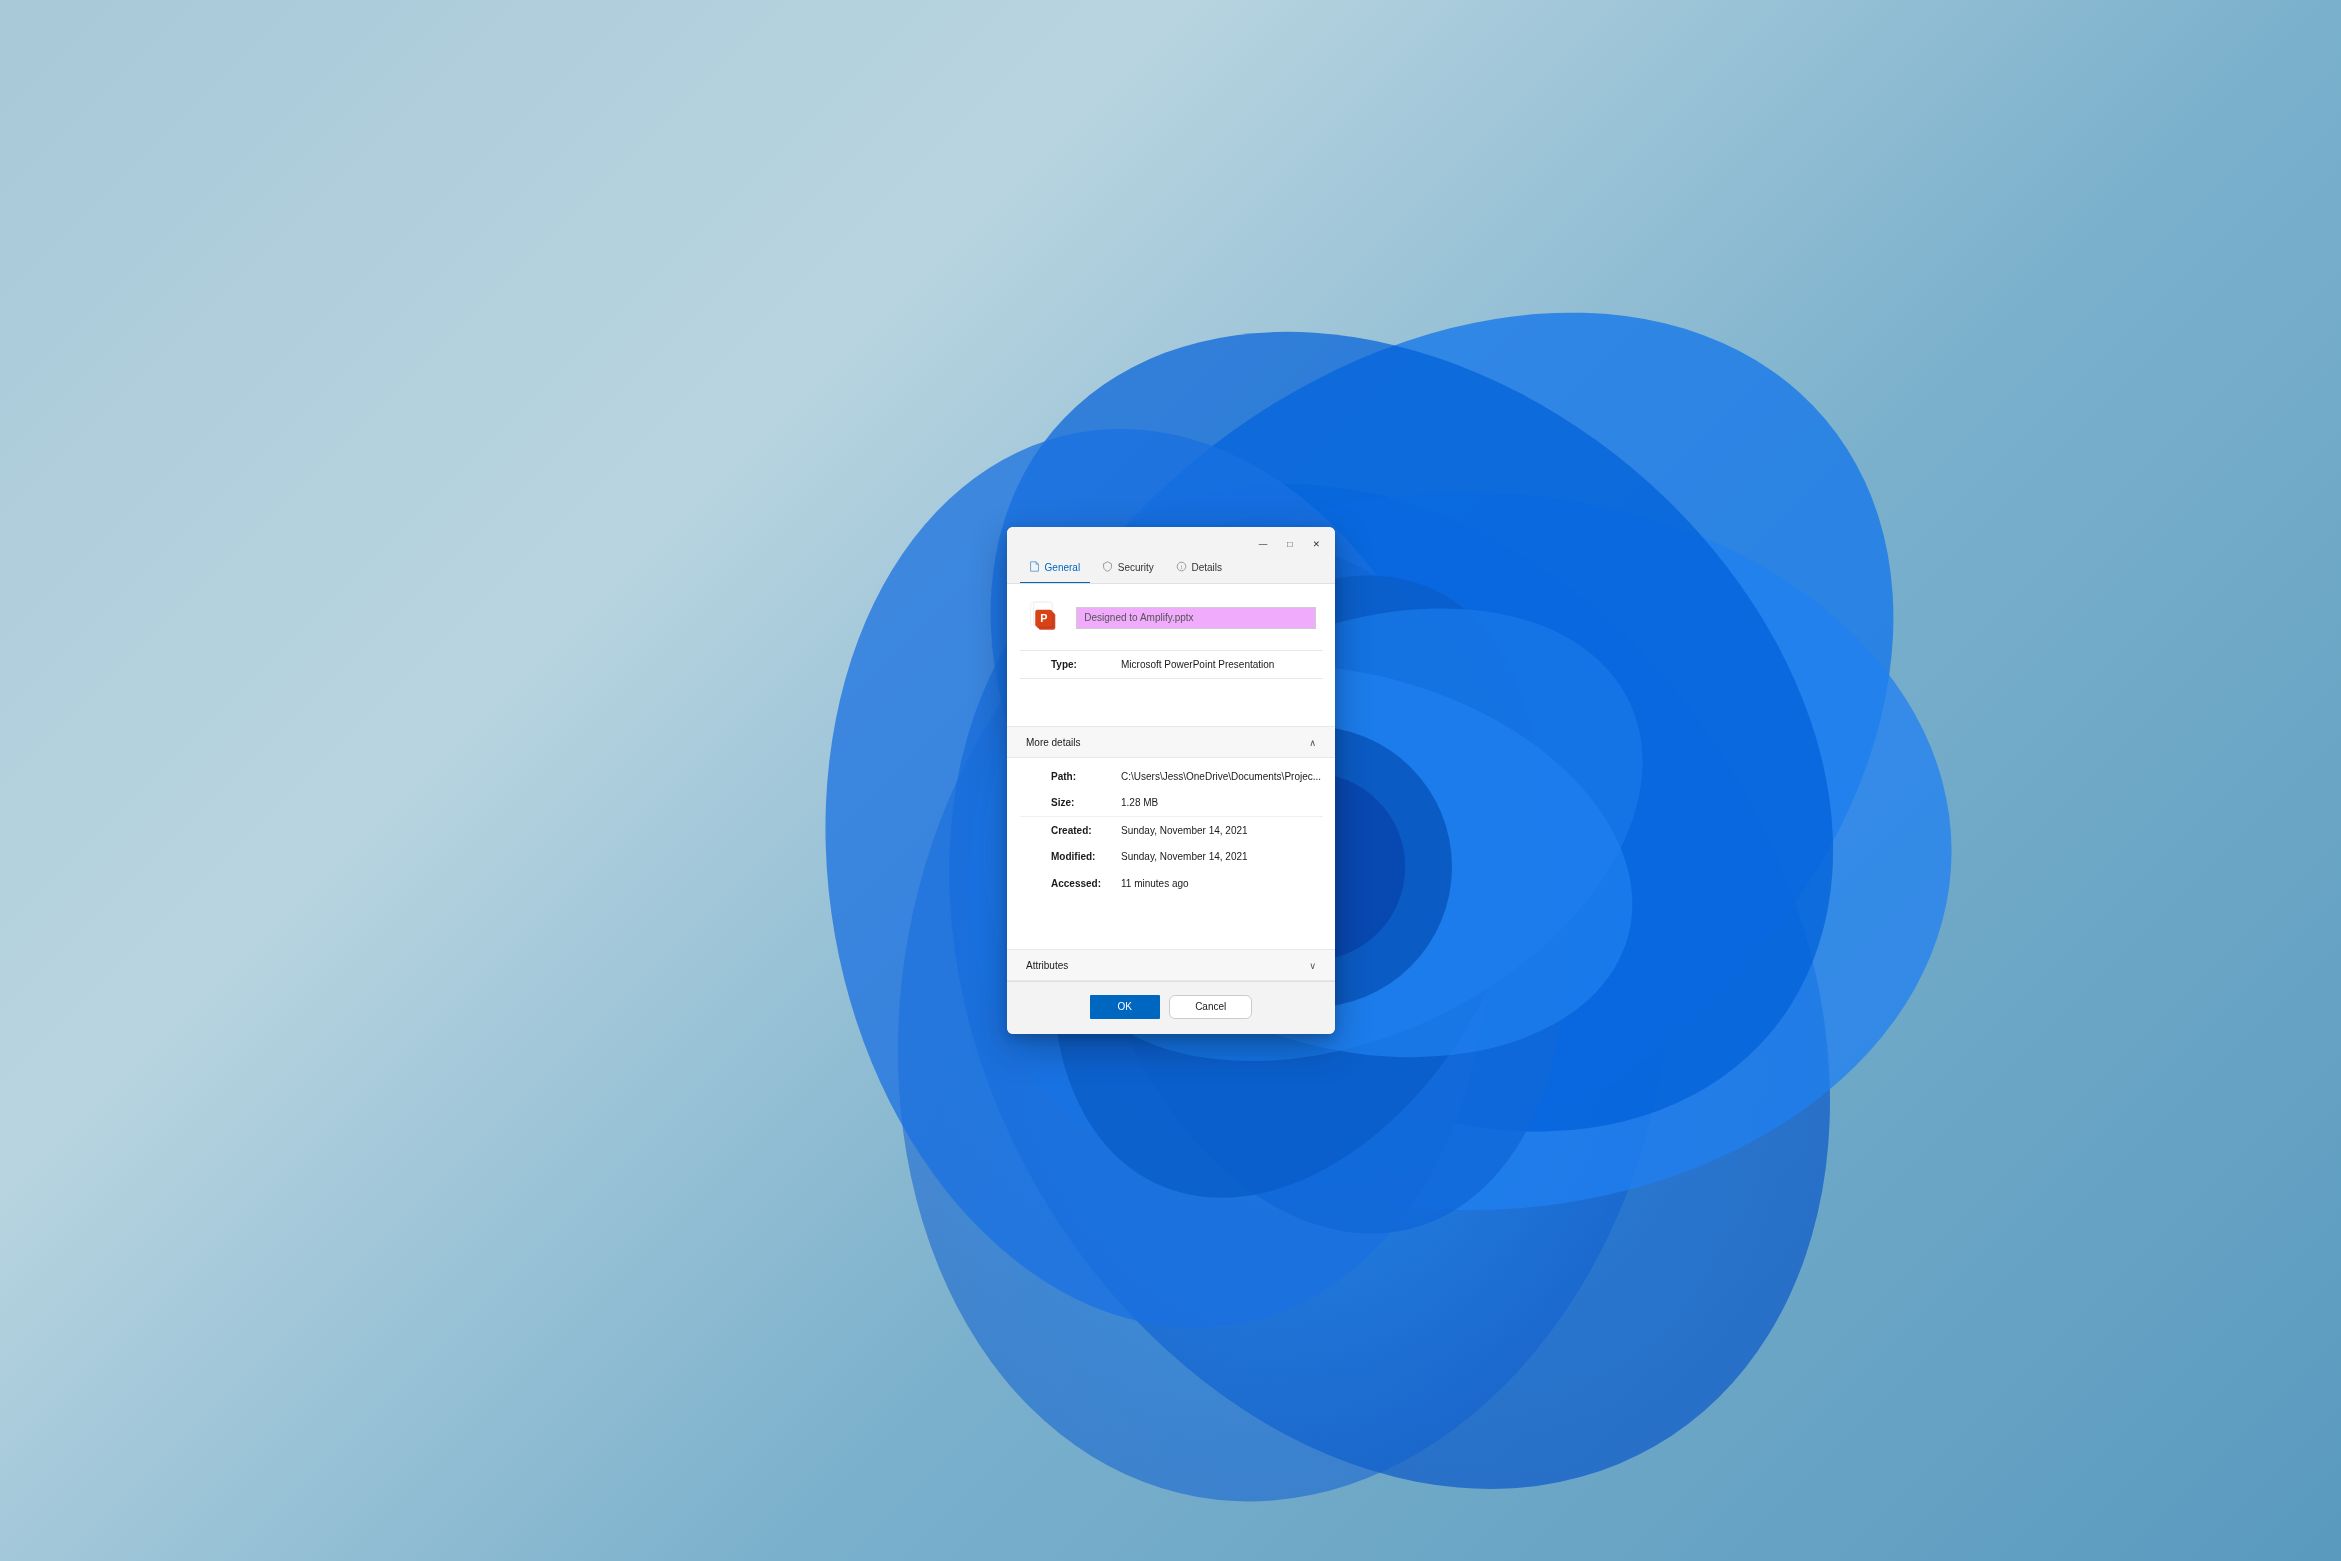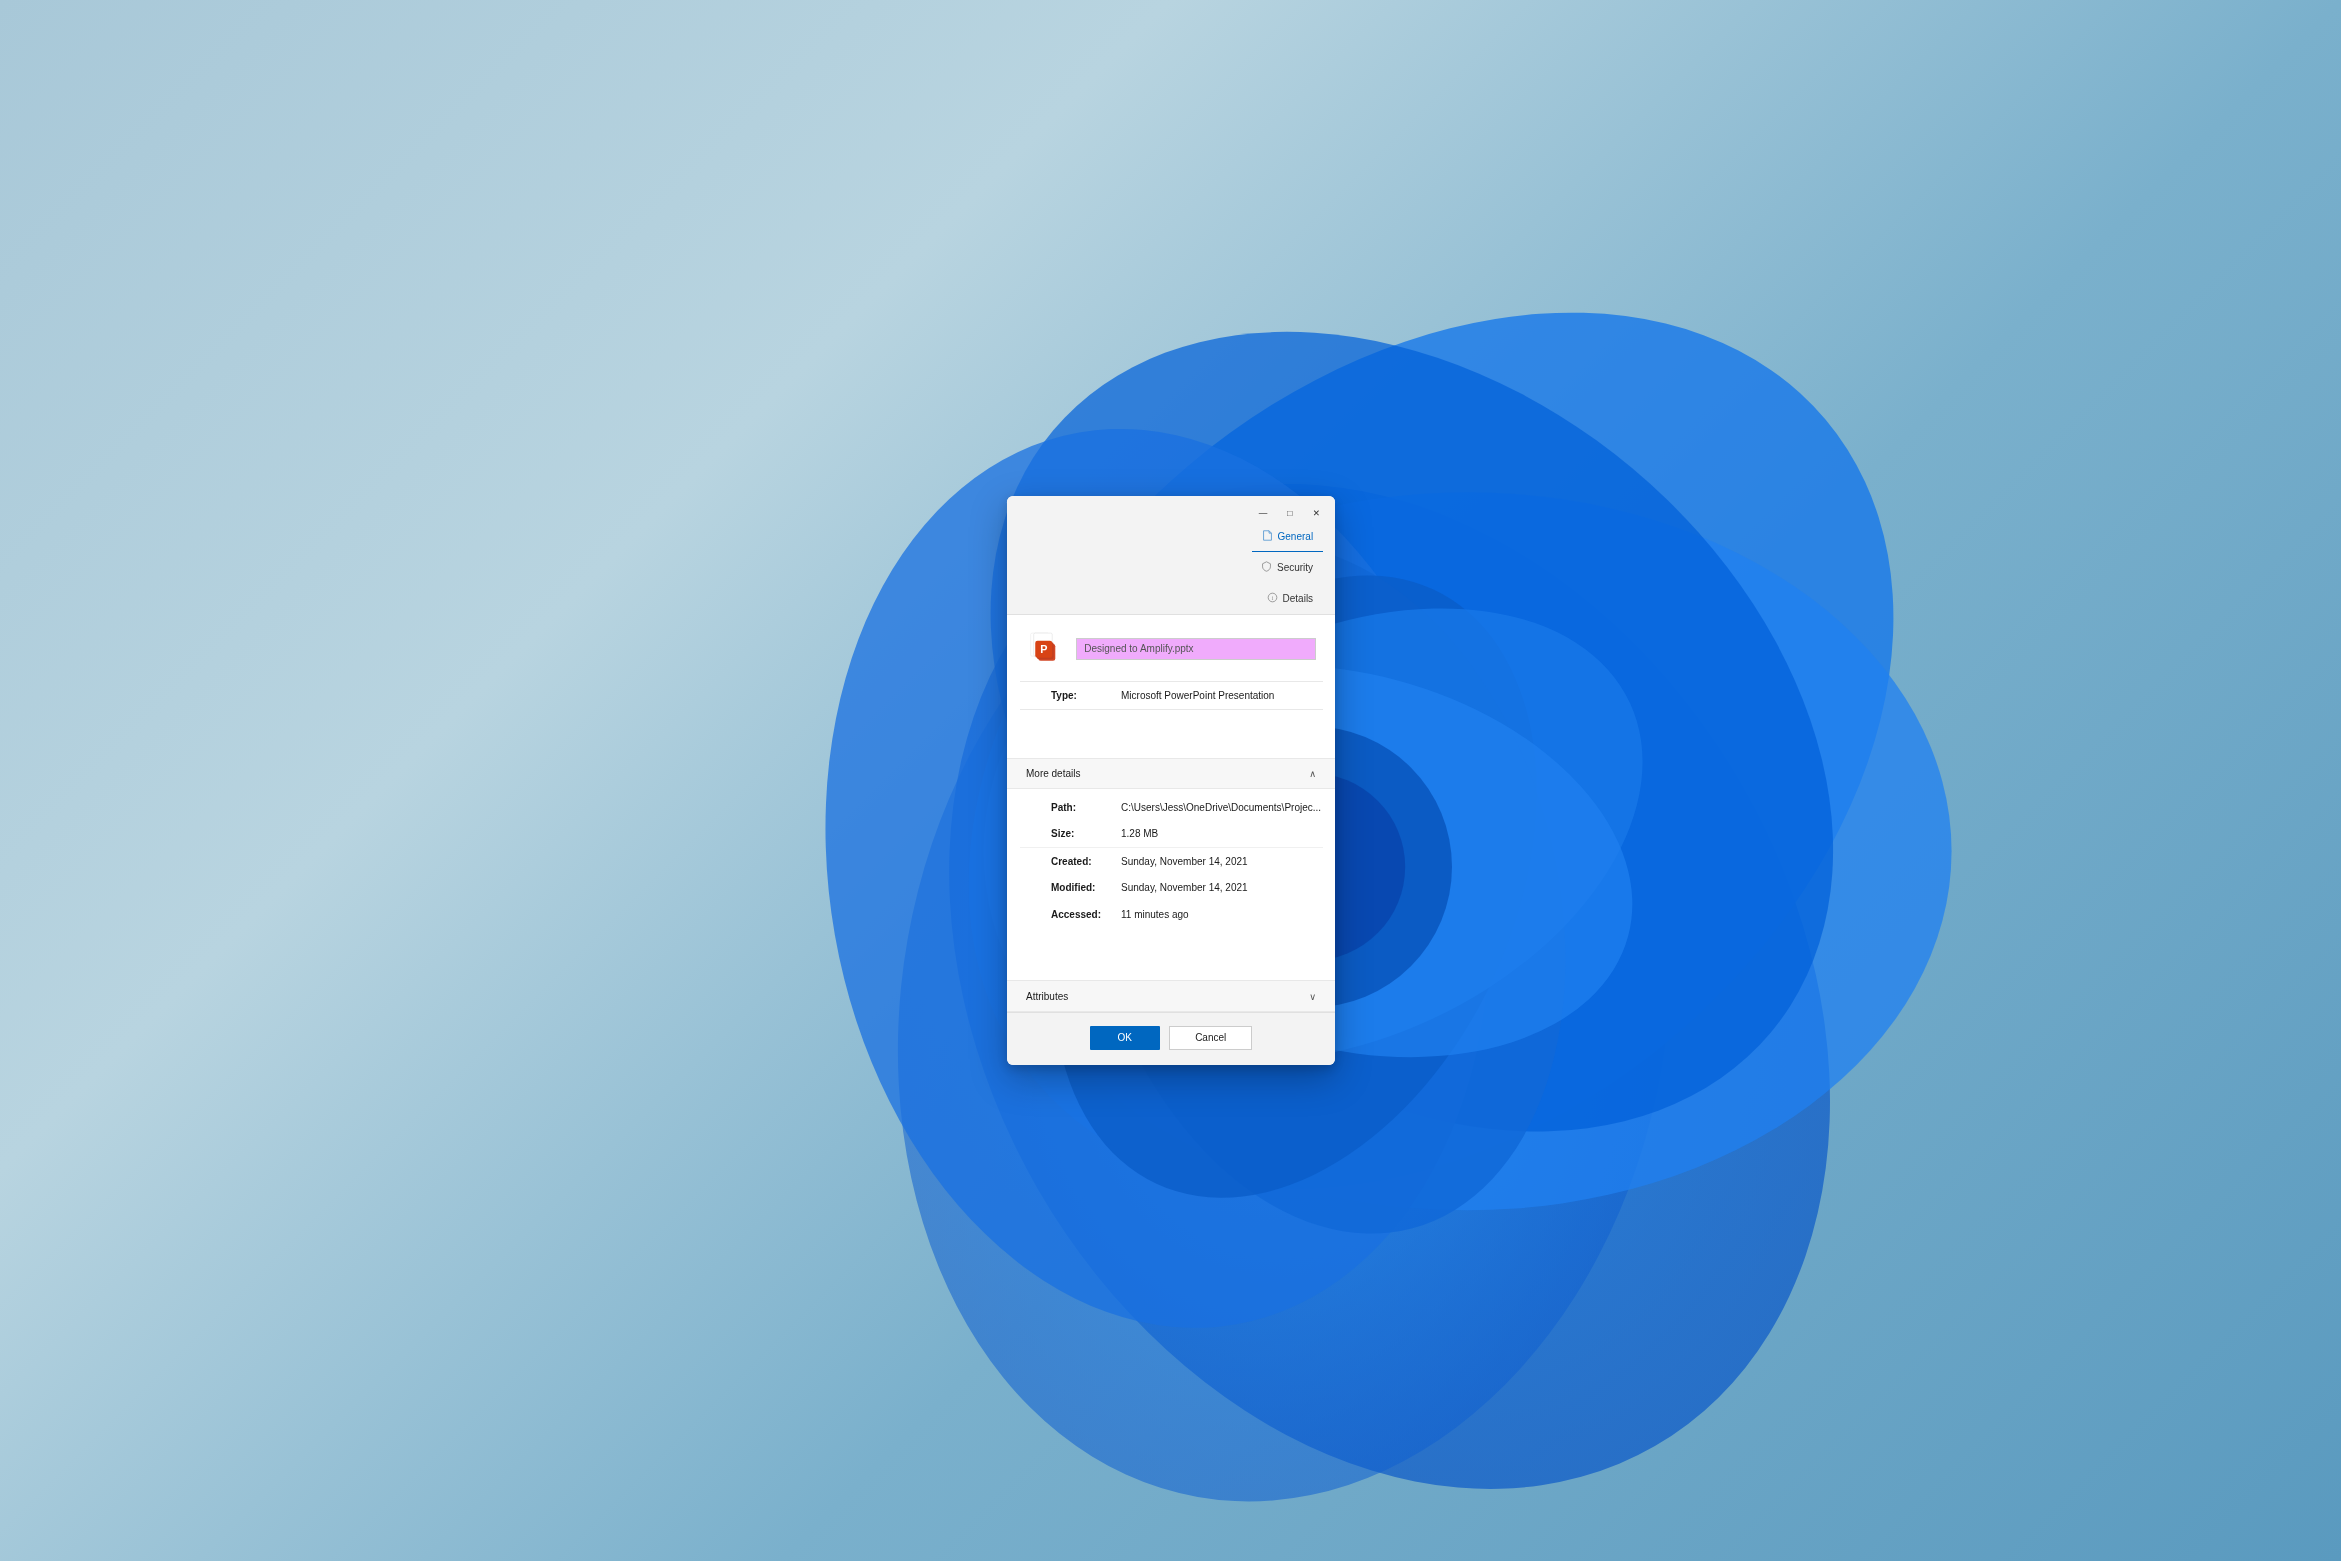--- a/index.html
+++ b/index.html
@@ -68,21 +68,20 @@
     }
 
     
     .tabs {
       display: flex;
       align-items: flex-end;
       padding: 0 12.5px;
       background: #f3f3f3;
       border-bottom: 0.8px solid #e0e0e0;
       gap: 3.1px;
-      flex-direction: column;
     }
 
     .tab {
       display: flex;
       align-items: center;
       gap: 4.7px;
       padding: 6.2px 9.4px 7.8px;
       cursor: pointer;
       font-size: 10px;
       color: #333;
@@ -215,21 +214,21 @@
       padding: 5.5px 25px;
       font-size: 10px;
       cursor: pointer;
       min-width: 70px;
     }
 
     .btn-cancel {
       background: #ffffff;
       color: #1a1a1a;
       border: 0.8px solid #ccc;
-      border-radius: 0;
+      border-radius: 6px;
       padding: 5.5px 25px;
       font-size: 10px;
       cursor: pointer;
       min-width: 70px;
     }
 
     
     .pptx-svg {
       width: 37px;
       height: 37px;

